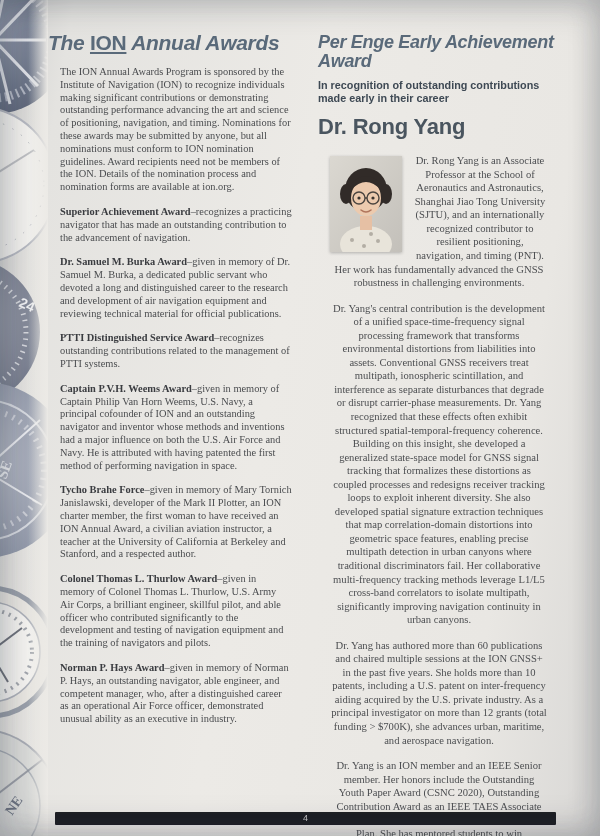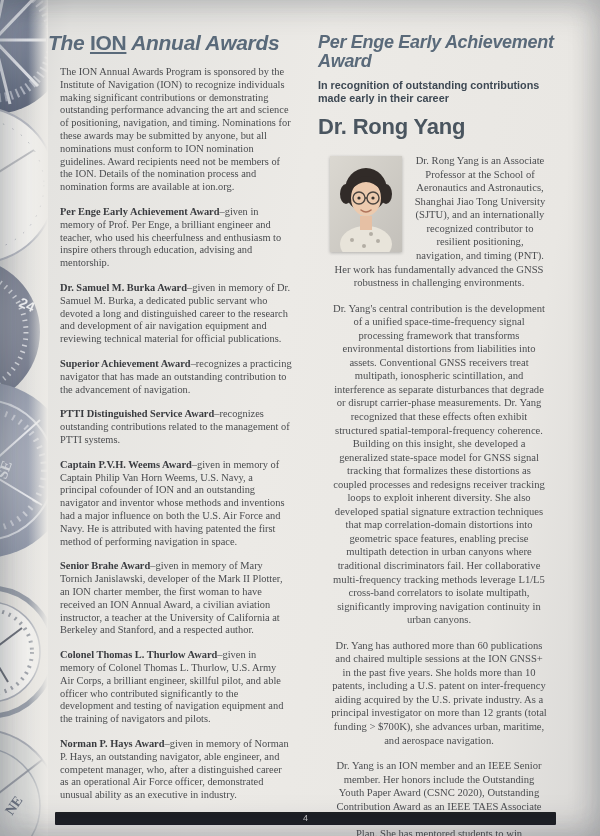--- a/index.html
+++ b/index.html
@@ -136,26 +136,25 @@
   <div class="content">
 
 
     <div class="columns">
 
       <section class="col-left">
         <h2 class="col-heading"><i>The</i> <span class="up">ION</span> <i>Annual Awards</i></h2>
 
         <p class="body">The ION Annual Awards Program is sponsored by the Institute of Navigation (ION) to recognize individuals making significant contributions or demonstrating outstanding performance advancing the art and science of positioning, navigation, and timing. Nominations for these awards may be submitted by anyone, but all nominations must conform to ION nomination guidelines. Award recipients need not be members of the ION. Details of the nomination process and nomination forms are available at ion.org.</p>
 
-        <p class="body award"><b class="award-name">Per Enge Early Achievement Award</b><span>–given in memory of Prof. Per Enge, a brilliant engineer and teacher, who used his cheerfulness and enthusiasm to inspire others through education, advising and mentorship.</span></p>
+        <p class="body award"><b class="award-name">Superior Achievement Award</b><span>–recognizes a practicing navigator that has made an outstanding contribution to the advancement of navigation.</span></p>
         <p class="body award"><b class="award-name">Dr. Samuel M. Burka Award</b><span>–given in memory of Dr. Samuel M. Burka, a dedicated public servant who devoted a long and distinguished career to the research and development of air navigation equipment and reviewing technical material for official publications.</span></p>
-        <p class="body award"><b class="award-name">Superior Achievement Award</b><span>–recognizes a practicing navigator that has made an outstanding contribution to the advancement of navigation.</span></p>
         <p class="body award"><b class="award-name">PTTI Distinguished Service Award</b><span>–recognizes outstanding contributions related to the management of PTTI systems.</span></p>
         <p class="body award"><b class="award-name">Captain P.V.H. Weems Award</b><span>–given in memory of Captain Philip Van Horn Weems, U.S. Navy, a principal cofounder of ION and an outstanding navigator and inventor whose methods and inventions had a major influence on both the U.S. Air Force and Navy. He is attributed with having patented the first method of performing navigation in space.</span></p>
-        <p class="body award"><b class="award-name">Senior Brahe Award</b><span>–given in memory of Mary Tornich Janislawski, developer of the Mark II Plotter, an ION charter member, the first woman to have received an ION Annual Award, a civilian aviation instructor, a teacher at the University of California at Berkeley and Stanford, and a respected author.</span></p>
+        <p class="body award"><b class="award-name">Tycho Brahe Force</b><span>–given in memory of Mary Tornich Janislawski, developer of the Mark II Plotter, an ION charter member, the first woman to have received an ION Annual Award, a civilian aviation instructor, a teacher at the University of California at Berkeley and Stanford, and a respected author.</span></p>
         <p class="body award"><b class="award-name">Colonel Thomas L. Thurlow Award</b><span>–given in memory of Colonel Thomas L. Thurlow, U.S. Army Air Corps, a brilliant engineer, skillful pilot, and able officer who contributed significantly to the development and testing of navigation equipment and the training of navigators and pilots.</span></p>
         <p class="body award"><b class="award-name">Norman P. Hays Award</b><span>–given in memory of Norman P. Hays, an outstanding navigator, able engineer, and competent manager, who, after a distinguished career as an operational Air Force officer, demonstrated unusual ability as an executive in industry.</span></p>
       </section>
 
       <section class="col-right">
         <h2 class="col-heading rh">Per Enge Early Achievement Award</h2>
         <p class="subbold">In recognition of outstanding contributions made early in their career</p>
         <div class="recipient">Dr. Rong Yang</div>
 
         <p class="body bio" style="margin-top:14px;">

